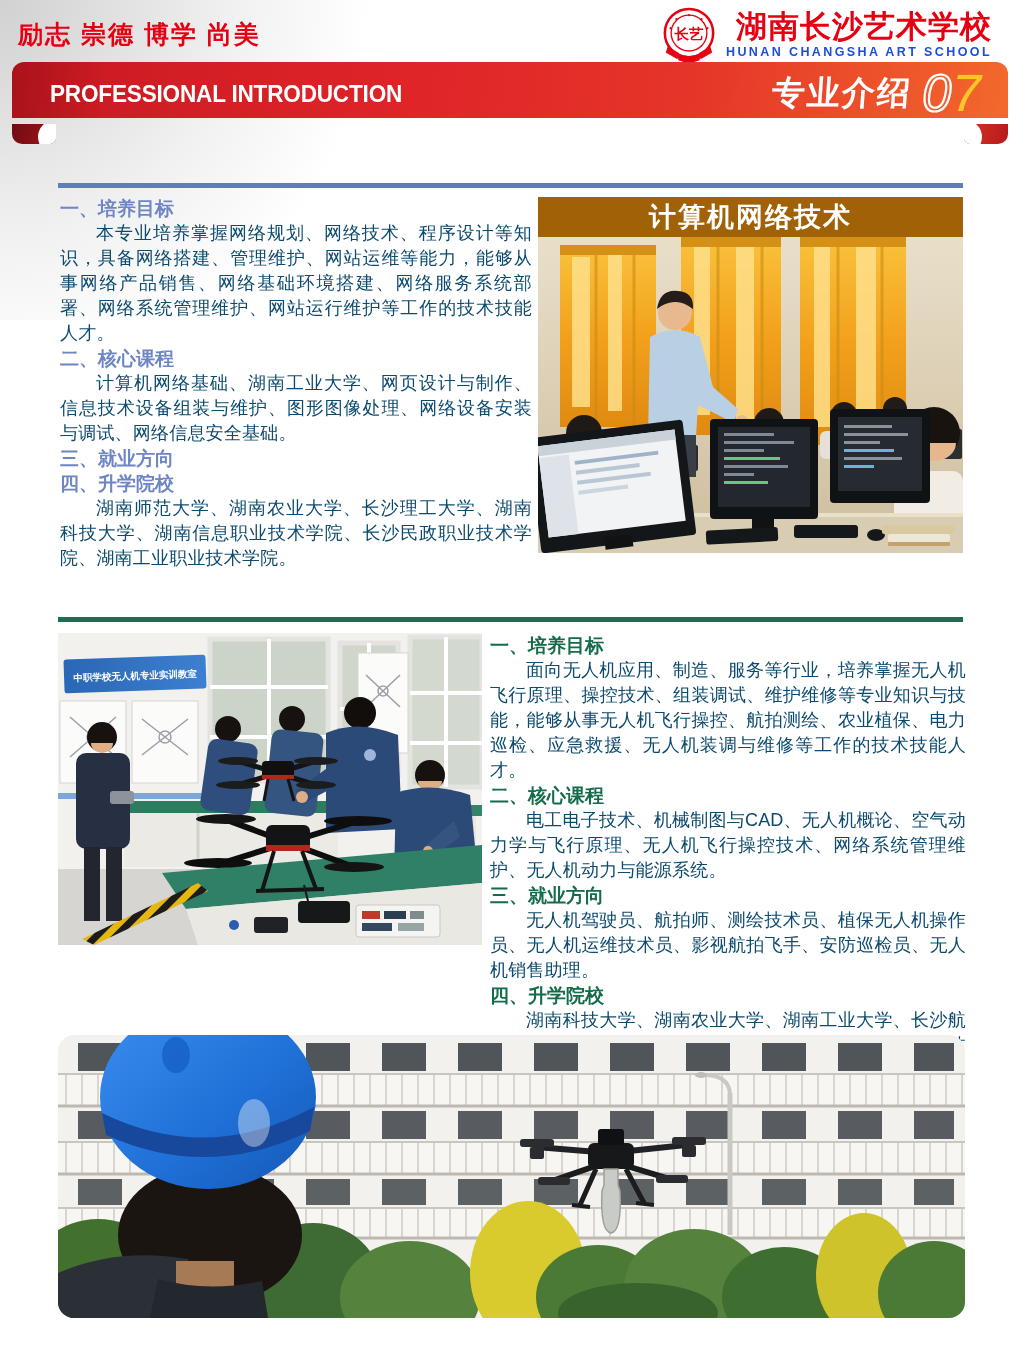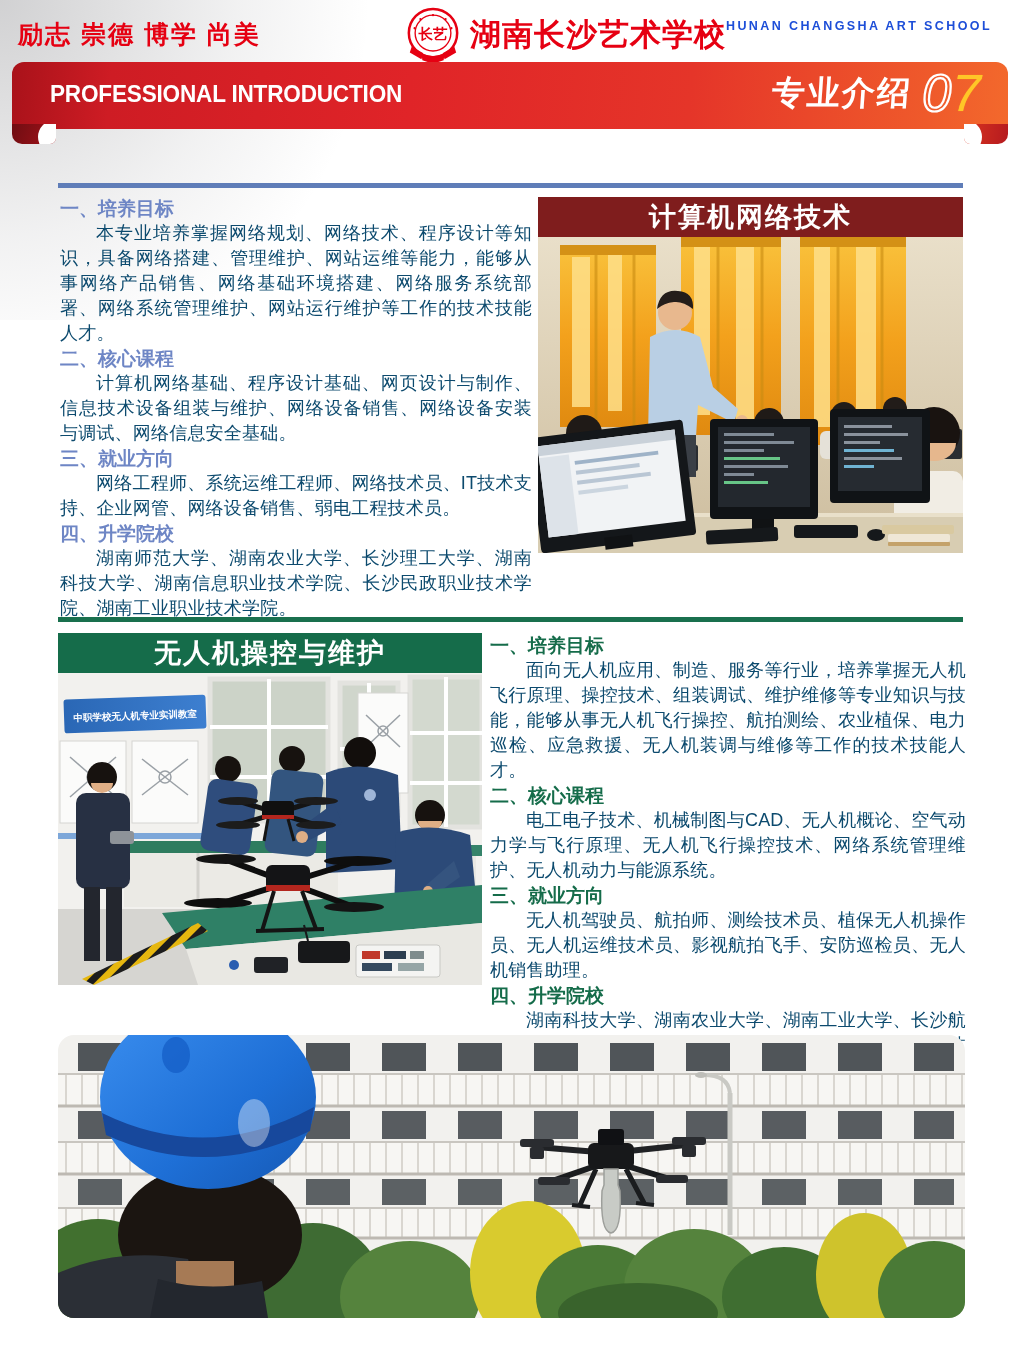--- a/index.html
+++ b/index.html
@@ -13,26 +13,26 @@
     background:radial-gradient(circle at 0 0, rgba(90,90,95,.28), rgba(120,120,125,.10) 45%, rgba(255,255,255,0) 70%);
     pointer-events:none;
   }
   
   .motto{
     position:absolute;left:18px;top:18px;
     font-size:25px;font-weight:bold;color:#e60012;letter-spacing:2px;
   }
   .logo-group{position:absolute;right:28px;top:6px;display:flex;align-items:center;}
   .seal{width:58px;height:58px;margin-right:8px;}
-  .schoolnames{display:flex;flex-direction:row;align-items:flex-start;}
+  .schoolnames{display:flex;flex-direction:column;align-items:flex-end;}
   .school-cn{font-size:31px;font-weight:bold;color:#e60012;letter-spacing:1px;line-height:34px;}
   .school-en{font-size:12.5px;font-weight:bold;color:#1d4ed8;letter-spacing:2.4px;line-height:16px;}
   
   .ribbon{
-    position:absolute;left:12px;top:62px;width:996px;height:67px;
+    position:absolute;left:12px;top:62px;width:996px;height:56px;
     background:linear-gradient(95deg,#a9121a 0%,#ce1c24 10%,#e02428 40%,#e53529 68%,#ef5a2b 92%,#f3692c 100%);
     border-radius:12px 12px 0 0;
   }
   .fold{position:absolute;overflow:hidden;}
   .fold-left{left:12px;top:124px;width:44px;height:20px;background:linear-gradient(110deg,#6f0d12,#a31219);border-radius:0 0 6px 10px;}
   .fold-left::before{content:'';position:absolute;right:-16px;top:-4px;width:34px;height:34px;background:#fff;border-radius:50%;}
   .fold-right{left:964px;top:124px;width:44px;height:20px;background:linear-gradient(100deg,#d8341f,#b51a1f);border-radius:0 0 10px 6px;}
   .fold-right::before{content:'';position:absolute;left:-16px;top:-4px;width:34px;height:34px;background:#fff;border-radius:50%;}
   .banner-en{
     position:absolute;left:38px;top:0;height:62px;line-height:63px;
@@ -48,21 +48,21 @@
   .rule{position:absolute;left:58px;width:905px;height:5px;}
   .rule-blue{top:183px;background:#5f7db8;}
   .rule-green{top:617px;background:#19704e;}
   .textcol{position:absolute;}
   .blk-h{font-size:19px;font-weight:bold;line-height:25px;}
   .blk-h.blue{color:#6e86c5;}
   .blk-h.green{color:#156c4a;}
   .blk-p{margin:0;font-size:18px;line-height:25px;color:#0c4a6e;text-indent:2em;text-align:justify;letter-spacing:.2px;}
   .photobox{position:absolute;}
   .photobox .hdr{height:40px;line-height:40px;text-align:center;color:#fff;font-size:27px;font-weight:bold;letter-spacing:2px;}
-  .hdr-blue{background:#7f1d1d;}
+  .hdr-blue{background:#a16207;}
   .hdr-green{background:#156c4a;}
   .photo{display:block;width:100%;}
   
   .bottom-photo{position:absolute;left:58px;top:1035px;width:907px;height:283px;border-radius:16px;overflow:hidden;}
 </style>
 </head>
 <body>
 
 <div class="page-shade"></div>
 
@@ -97,23 +97,22 @@
 </div>
 <div class="fold fold-left"></div>
 <div class="fold fold-right"></div>
 
 <div class="rule rule-blue"></div>
 
 <div class="textcol" style="left:60px;top:196px;width:472px;">
   <div class="blk-h blue">一、培养目标</div>
   <p class="blk-p">本专业培养掌握网络规划、网络技术、程序设计等知识，具备网络搭建、管理维护、网站运维等能力，能够从事网络产品销售、网络基础环境搭建、网络服务系统部署、网络系统管理维护、网站运行维护等工作的技术技能人才。</p>
   <div class="blk-h blue">二、核心课程</div>
-  <p class="blk-p">计算机网络基础、程序设计基础、网页设计与制作、信息技术设备组装与维护、网络设备销售、网络设备安装与调试、网络信息安全基础。</p>
+  <p class="blk-p">计算机网络基础、湖南工业大学、网页设计与制作、信息技术设备组装与维护、图形图像处理、网络设备安装与调试、网络信息安全基础。</p>
   <div class="blk-h blue">三、就业方向</div>
-  <p class="blk-p">网络工程师、系统运维工程师、网络技术员、IT技术支持、企业网管、网络设备销售、弱电工程技术员。</p>
   <div class="blk-h blue">四、升学院校</div>
   <p class="blk-p">湖南师范大学、湖南农业大学、长沙理工大学、湖南科技大学、湖南信息职业技术学院、长沙民政职业技术学院、湖南工业职业技术学院。</p>
 </div>
 
 <div class="photobox" style="left:538px;top:197px;width:425px;">
   <div class="hdr hdr-blue">计算机网络技术</div>
   <svg class="photo" viewBox="0 0 425 316" height="316" preserveAspectRatio="none">
     <defs>
       <linearGradient id="wall1" x1="0" y1="0" x2="0" y2="1">
         <stop offset="0" stop-color="#e9dfc9"></stop>
@@ -240,21 +239,20 @@
       <rect x="344" y="288" width="72" height="9" rx="2" fill="#d9c9a0"></rect>
       <rect x="350" y="297" width="62" height="8" rx="2" fill="#efe7d6"></rect>
       <rect x="350" y="305" width="62" height="4" rx="1" fill="#c4a26a"></rect>
     </g>
   </svg>
 </div>
 
 <div class="rule rule-green"></div>
 
 <div class="photobox" style="left:58px;top:633px;width:424px;">
-  <div class="hdr hdr-green">无人机操控与维护</div>
   <svg class="photo" viewBox="0 0 424 312" height="312" preserveAspectRatio="none">
     <defs>
       <linearGradient id="bannerblue" x1="0" y1="0" x2="1" y2="0">
         <stop offset="0" stop-color="#2a67b5"></stop>
           <stop offset="1" stop-color="#3d7fd0"></stop>
       </linearGradient>
       <pattern id="hazard" width="14" height="14" patternTransform="rotate(45)" patternUnits="userSpaceOnUse">
         <rect width="14" height="14" fill="#e6b70f"></rect>
           <rect width="7" height="14" fill="#1c1c1c"></rect>
       </pattern>

